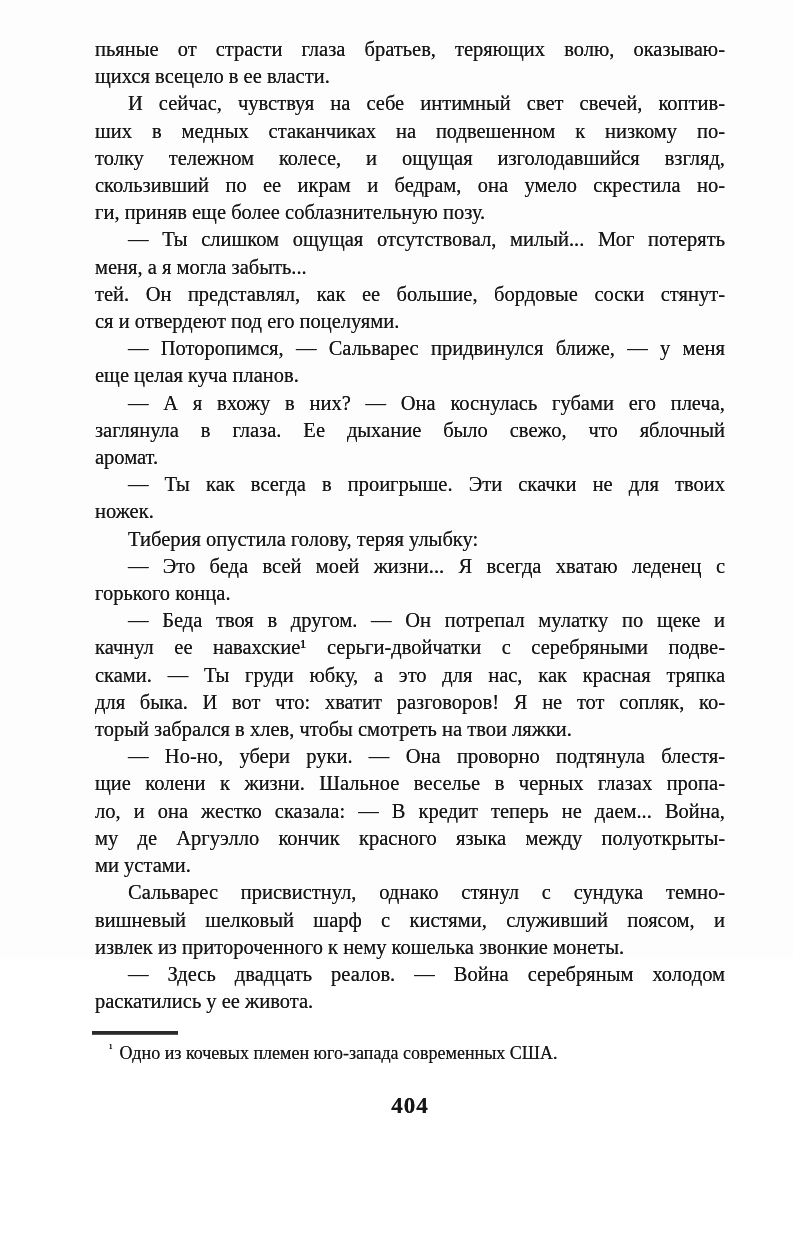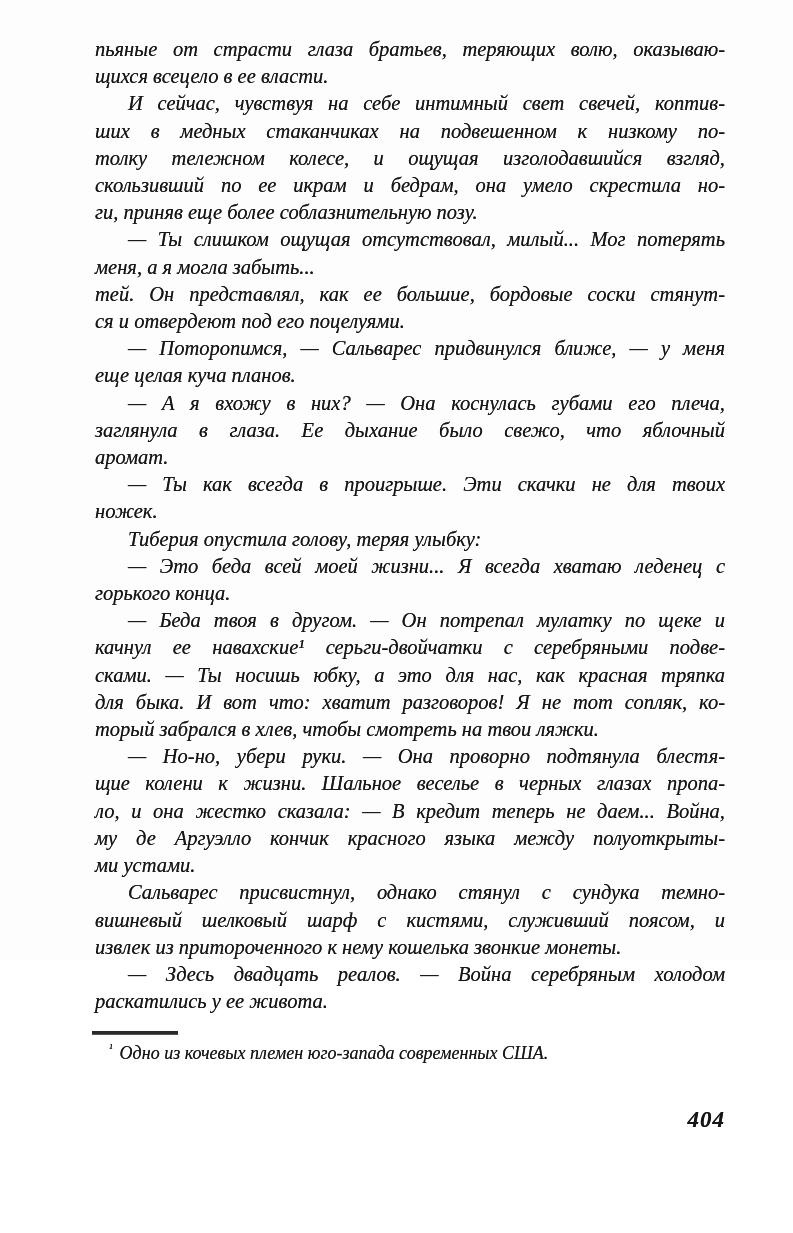--- a/index.html
+++ b/index.html
@@ -14,21 +14,20 @@
     font-family: "Liberation Serif", "DejaVu Serif", serif;
     color: #161616;
   }
   .page {
     position: relative;
     width: 793px;
     height: 959px;
     background: #fdfdfd;
     box-sizing: border-box;
     padding: 36px 45px 0 95px; 
-    font-style: italic;
   }
   .page-body {
     width: 630px;
   }
   .line {
     font-size: 20.5px;
     line-height: 27.2px;
     white-space: nowrap;        
     text-shadow: 0 0 0.45px rgba(0,0,0,0.75); 
   }
@@ -53,23 +52,23 @@
     padding-left: 14px;
     font-size: 18px;
     line-height: 24px;
     text-shadow: 0 0 0.4px rgba(0,0,0,0.7);
   }
   .footnote sup {
     font-size: 12px;
     margin-right: 7px;
   }
   .page-number {
-    margin-top: 42px;
+    margin-top: 28px;
     width: 630px;
-    text-align: right;
+    text-align: center;
     font-size: 23px;
     font-weight: bold;
     letter-spacing: 1px;
     text-shadow: 0 0 0.5px rgba(0,0,0,0.8);
   }
 </style>
 </head>
 <body>
 
 <div class="page">
@@ -91,21 +90,21 @@
       <div class="line indent just">— А я вхожу в них? — Она коснулась губами его плеча,</div>
       <div class="line just">заглянула в глаза. Ее дыхание было свежо, что яблочный</div>
       <div class="line">аромат.</div>
       <div class="line indent just">— Ты как всегда в проигрыше. Эти скачки не для твоих</div>
       <div class="line">ножек.</div>
       <div class="line indent">Тиберия опустила голову, теряя улыбку:</div>
       <div class="line indent just">— Это беда всей моей жизни... Я всегда хватаю леденец с</div>
       <div class="line">горького конца.</div>
       <div class="line indent just">— Беда твоя в другом. — Он потрепал мулатку по щеке и</div>
       <div class="line just">качнул ее навахские¹ серьги-двойчатки с серебряными подве-</div>
-      <div class="line just">сками. — Ты носишь юбку, а это для нас, как красная тряпка</div>
+      <div class="line just">сками. — Ты груди юбку, а это для нас, как красная тряпка</div>
       <div class="line just">для быка. И вот что: хватит разговоров! Я не тот сопляк, ко-</div>
       <div class="line">торый забрался в хлев, чтобы смотреть на твои ляжки.</div>
       <div class="line indent just">— Но-но, убери руки. — Она проворно подтянула блестя-</div>
       <div class="line just">щие колени к жизни. Шальное веселье в черных глазах пропа-</div>
       <div class="line just">ло, и она жестко сказала: — В кредит теперь не даем... Война,</div>
       <div class="line just">му де Аргуэлло кончик красного языка между полуоткрыты-</div>
       <div class="line">ми устами.</div>
       <div class="line indent just">Сальварес присвистнул, однако стянул с сундука темно-</div>
       <div class="line just">вишневый шелковый шарф с кистями, служивший поясом, и</div>
       <div class="line">извлек из притороченного к нему кошелька звонкие монеты.</div>

